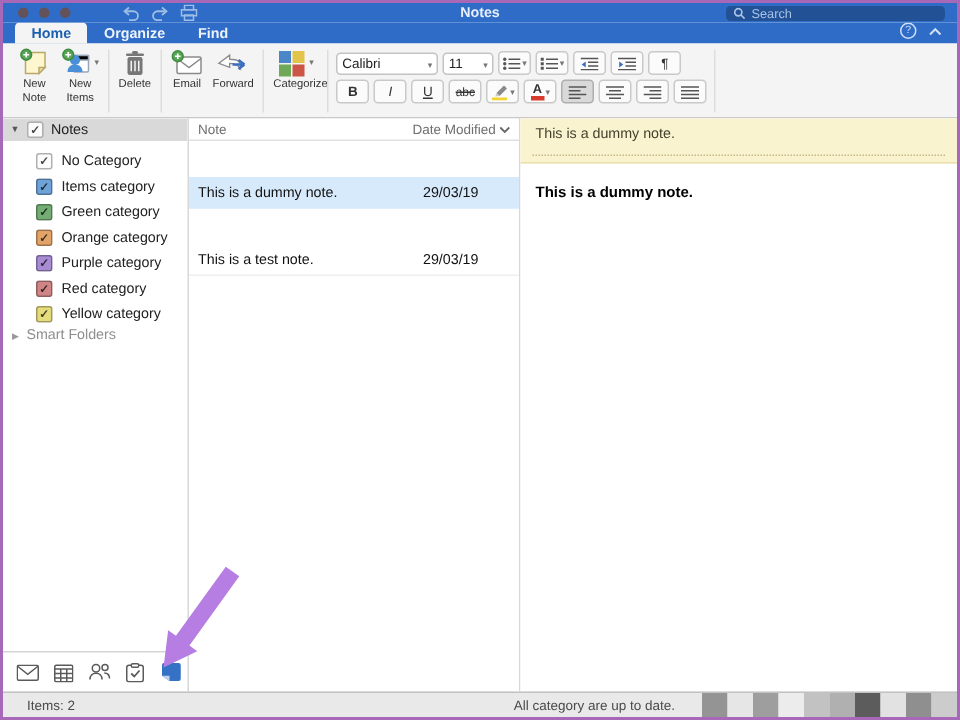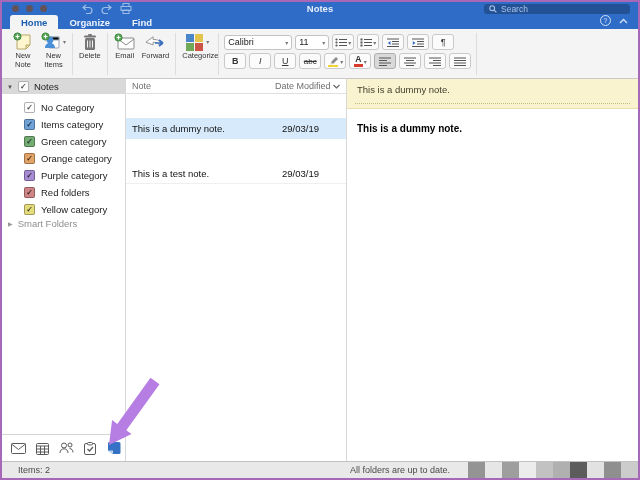--- a/index.html
+++ b/index.html
@@ -358,21 +358,21 @@
         <div class="catrow">
           <span class="cb" style="background-color: rgb(226, 163, 104);">✓</span>
           <span>Orange category</span>
         </div>
         <div class="catrow">
           <span class="cb" style="background-color: rgb(167, 140, 211);">✓</span>
           <span>Purple category</span>
         </div>
         <div class="catrow">
           <span class="cb" style="background-color: rgb(207, 133, 133);">✓</span>
-          <span>Red folders</span>
+          <span>Red category</span>
         </div>
         <div class="catrow">
           <span class="cb" style="background-color: rgb(229, 220, 125);">✓</span>
           <span>Yellow category</span>
         </div>
         <div class="smartrow">
           <span class="tri-right">▶</span>
           <span>Smart Folders</span>
         </div>
       </div>
@@ -440,21 +440,21 @@
     <div class="vsep"></div>
 
     <div class="reading">
       <div class="note-head">This is a dummy note.</div>
       <div class="note-body">This is a dummy note.</div>
     </div>
   </div>
 
   <div class="statusbar">
     <span class="items">Items: 2</span>
-    <span class="sync">All folders are up to date.</span>
+    <span class="sync">All category are up to date.</span>
     <span class="blocks">
       <span class="block" style="background-color: rgb(148, 148, 148);"></span>
       <span class="block" style="background-color: rgb(230, 230, 230);"></span>
       <span class="block" style="background-color: rgb(158, 158, 158);"></span>
       <span class="block" style="background-color: rgb(236, 236, 236);"></span>
       <span class="block" style="background-color: rgb(194, 194, 194);"></span>
       <span class="block" style="background-color: rgb(176, 176, 176);"></span>
       <span class="block" style="background-color: rgb(92, 92, 92);"></span>
       <span class="block" style="background-color: rgb(226, 226, 226);"></span>
       <span class="block" style="background-color: rgb(143, 143, 143);"></span>

